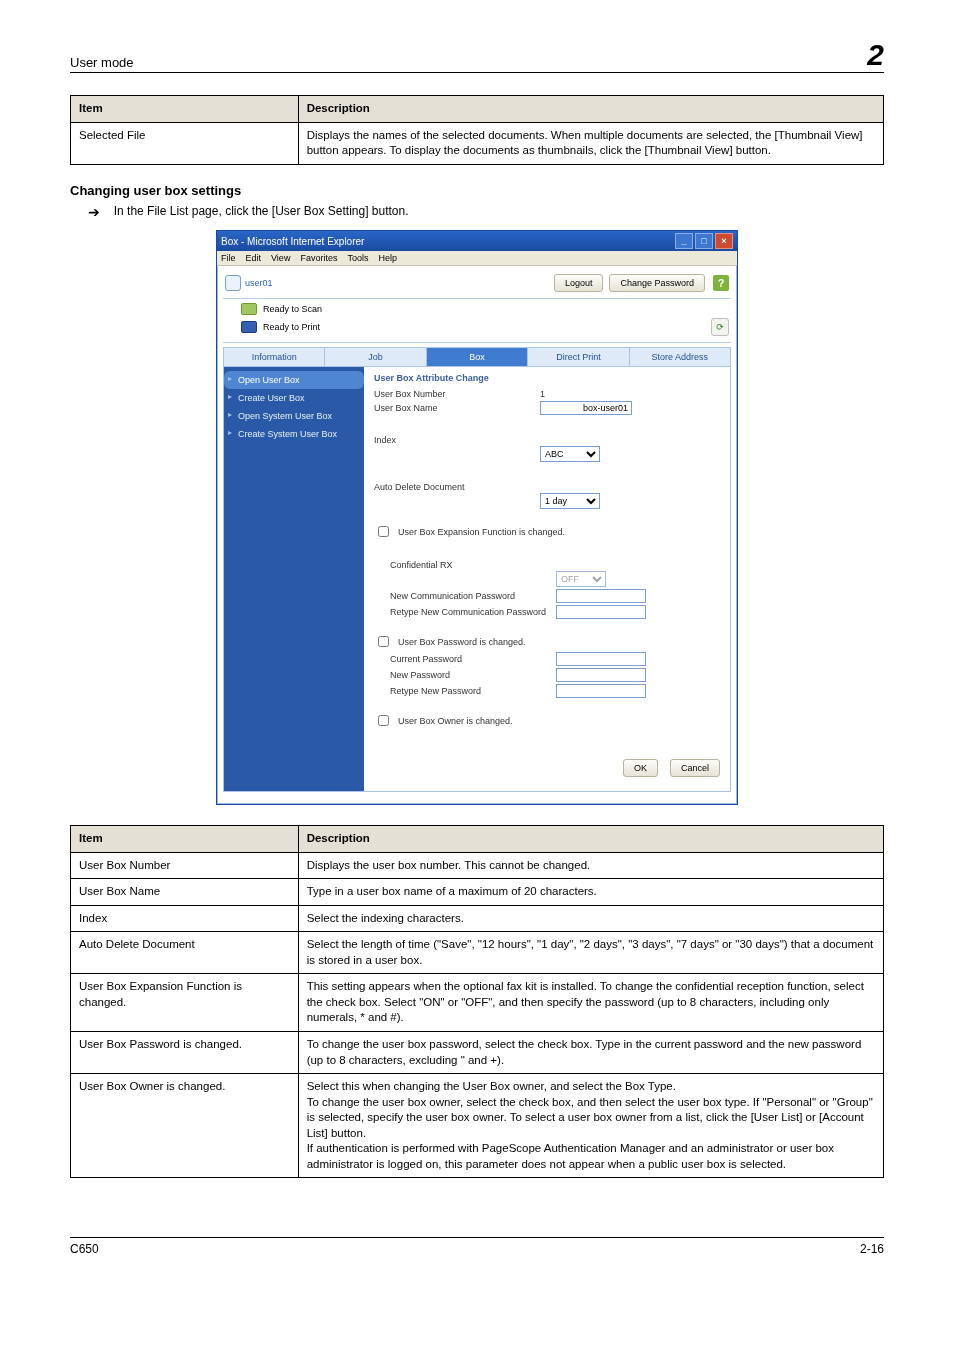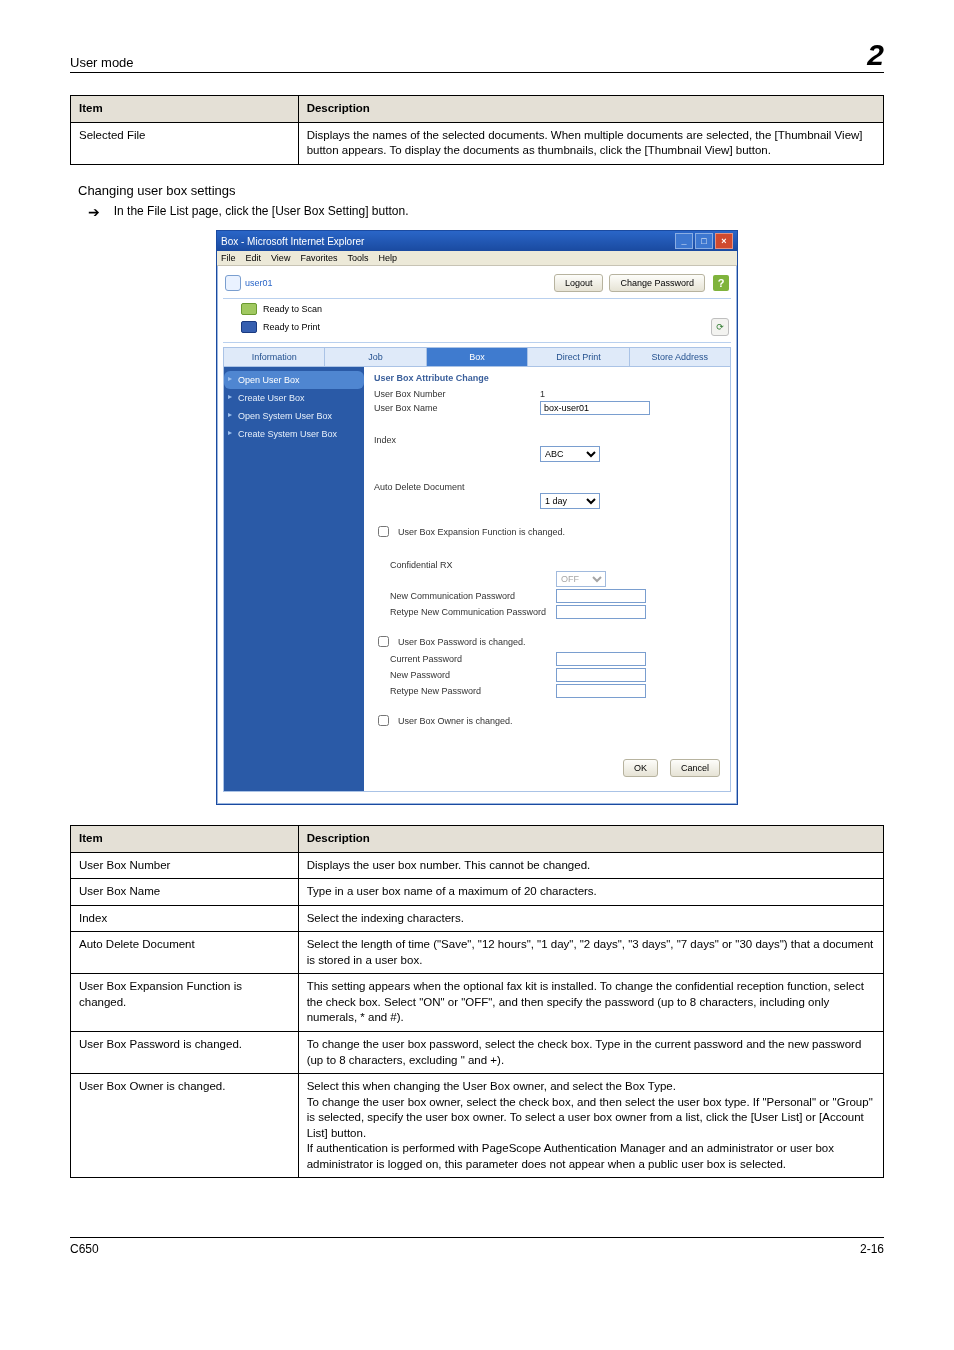--- a/index.html
+++ b/index.html
@@ -49,22 +49,22 @@
     font-size: 11.5px;
     line-height: 1.35;
   }
   table.desc th {
     background: #e4e0d6;
     font-weight: bold;
   }
   table.desc col.c1 { width: 28%; }
   h3.sub {
     font-size: 13px;
-    font-weight: normal;
-    margin: 14px 0 6px 8px;
+    font-weight: bold;
+    margin: 14px 0 6px 0;
   }
   .arrow-line {
     display: flex;
     align-items: flex-start;
     gap: 14px;
     margin-bottom: 10px;
     font-size: 12px;
   }
   .arrow-line .arrow {
     font-size: 14px;
@@ -370,21 +370,21 @@
 
           <div class="form-area">
             <div class="hd">User Box Attribute Change</div>
 
             <div class="frow">
               <span class="lbl">User Box Number</span>
               <span class="val">1</span>
             </div>
             <div class="frow">
               <span class="lbl">User Box Name</span>
-              <input class="tin" style="width: 110px;" value="box-user01">
+              <input class="tin" style="width: 92px; text-align: right;" value="box-user01">
             </div>
             <div class="frow">
               <span class="lbl">Index</span>
               <select class="sel" style="width:60px">
                 <option>ABC</option>
               </select>
             </div>
             <div class="frow">
               <span class="lbl">Auto Delete Document</span>
               <select class="sel" style="width:60px">

